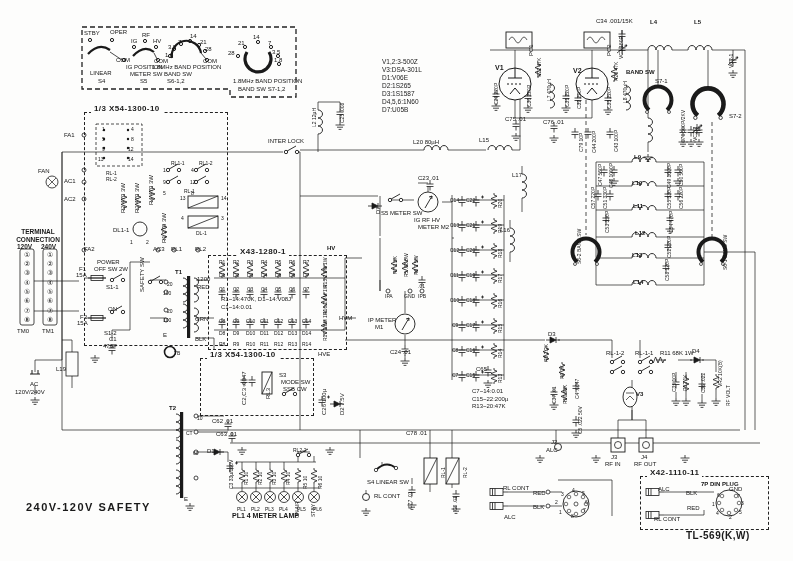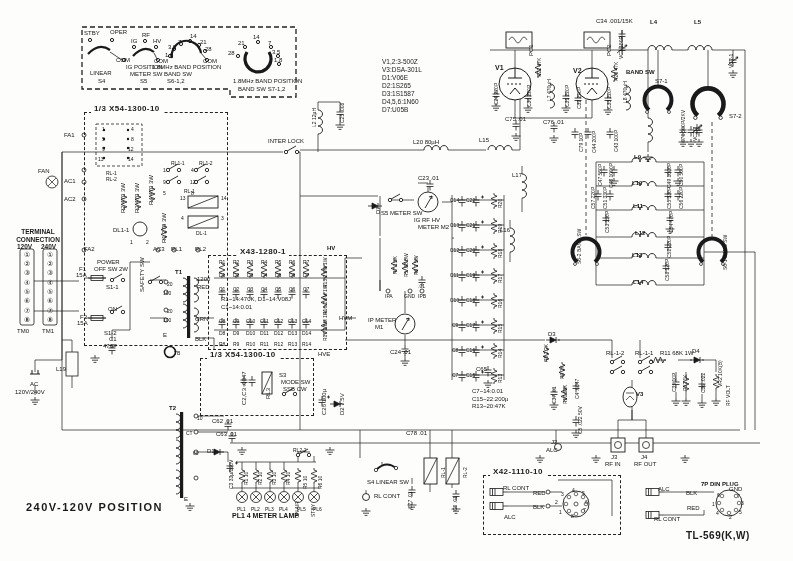--- a/index.html
+++ b/index.html
@@ -545,22 +545,22 @@
 
 <div class="box" style="left:84px;top:112px;width:142px;height:232px;">
   <span class="ttl">1/3 X54-1300-10</span>
 </div>
 <div class="box" style="left:208px;top:255px;width:137px;height:93px;">
   <span class="ttl" style="left:28px;">X43-1280-1</span>
 </div>
 <div class="box" style="left:200px;top:358px;width:112px;height:56px;">
   <span class="ttl">1/3 X54-1300-10</span>
 </div>
-<div class="box" style="left:483px;top:475px;width:136px;height:58px;">
-  <span class="ttl">X42-1110-10</span>
+<div class="box" style="left:640px;top:476px;width:127px;height:52px;">
+  <span class="ttl">X42-1110-11</span>
 </div>
 
 <div class="termhdr" style="left:2px;top:228px;width:72px;">
   <div>TERMINAL</div>
   <div>CONNECTION</div>
 </div>
 <span class="collbl" style="left:17px;top:243px;">120V</span>
 <span class="collbl" style="left:41px;top:243px;">240V</span>
 <span class="tm" style="left:17px;top:328px;">TM0</span>
 <span class="tm" style="left:42px;top:328px;">TM1</span>
@@ -577,21 +577,21 @@
 <div class="note" style="left:221px;top:296px;font-size:6px;line-height:7.5px;">
       <div>R1~14:470K, D1~14:V08J</div>
       <div>C1~14:0.01</div>
     </div>
 <div class="note" style="left:472px;top:388px;font-size:6px;line-height:7.5px;">
       <div>C7~14:0.01</div>
       <div>C15~22:200µ</div>
       <div>R13~20:47K</div>
     </div>
 
-<div class="cap-big" style="left:26px;top:501px;">240V-120V  POSITION</div>
+<div class="cap-big" style="left:26px;top:501px;">240V-120V  SAFETY</div>
 <div class="cap-model" style="left:686px;top:530px;">TL-569(K,W)</div>
 
 <div id="labels">
       <span class="lbl" style="left: 84px; top: 30px;">STBY</span>
       <span class="lbl" style="left: 110px; top: 29px;">OPER</span>
       <span class="lbl" style="left: 116px; top: 57px;">COM</span>
       <span class="lbl" style="left: 90px; top: 70px;">LINEAR</span>
       <span class="lbl" style="left: 98px; top: 78px;">S4</span>
       <span class="lbl" style="left: 131px; top: 38px;">IG</span>
       <span class="lbl" style="left: 142px; top: 32px;">RF</span>

